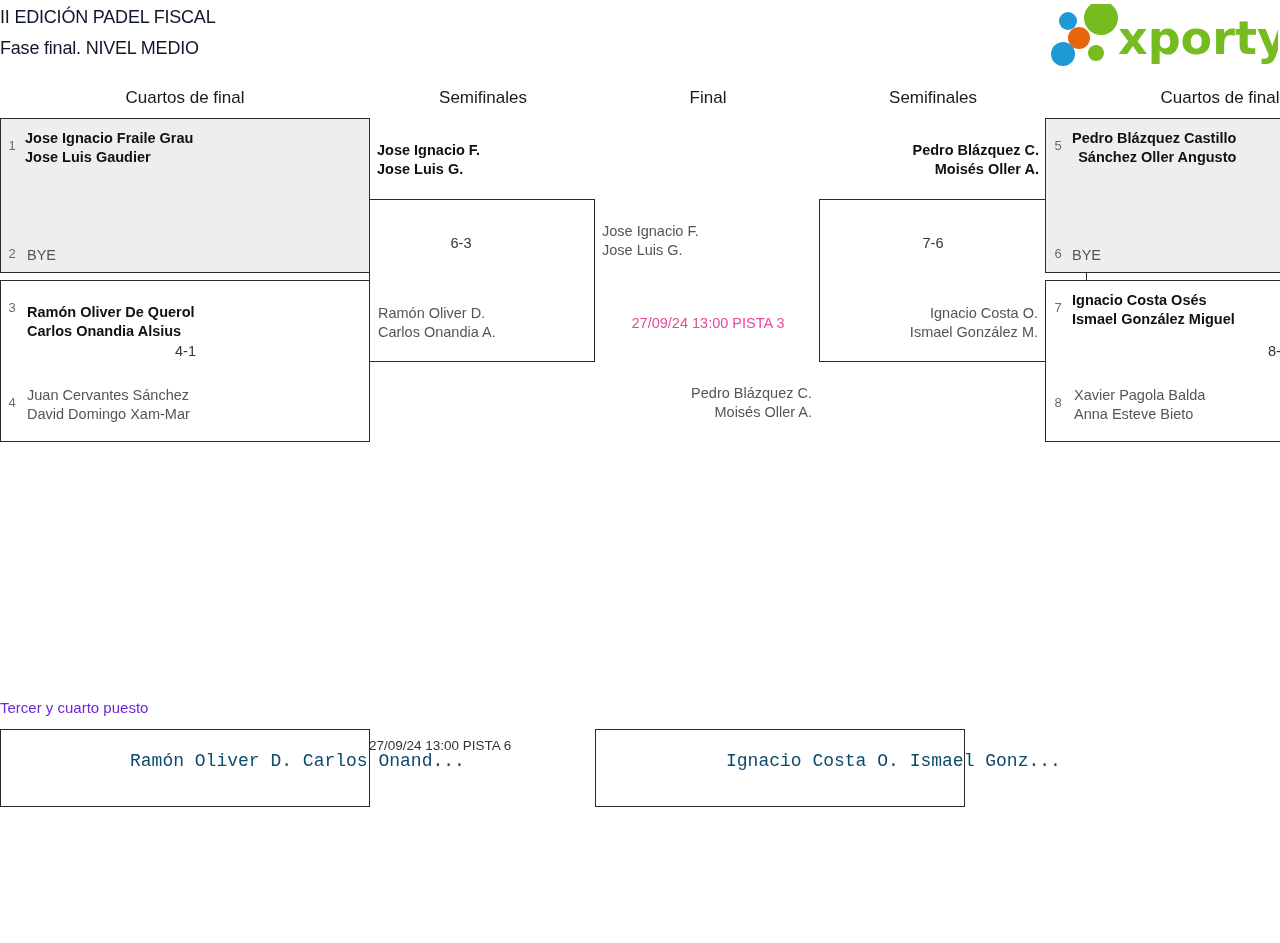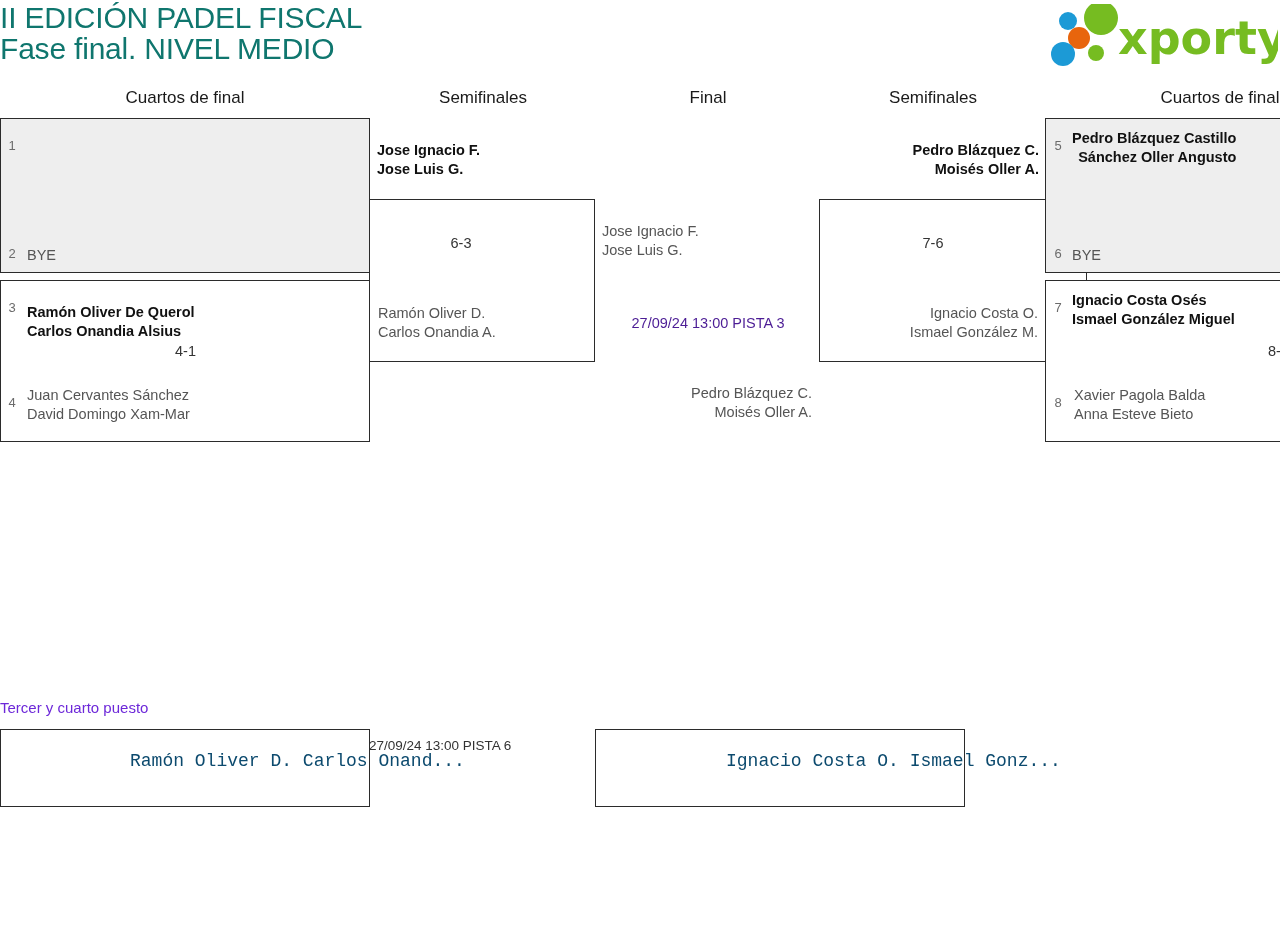--- a/index.html
+++ b/index.html
@@ -16,25 +16,25 @@
   }
 
   
   .header {
     position: relative;
     height: 88px;
   }
   .title-block {
     position: absolute;
     left: 0; top: 2px;
-    font-size: 30px;
+    font-size: 18px;
     line-height: 31px;
     font-weight: 400;
     letter-spacing: -0.2px;
-    color: #0f766e;
+    color: #0f172a;
   }
   .title-line { display: block; white-space: nowrap; }
 
   .logo {
     position: absolute;
     right: 2px; top: 4px;
     width: 232px; height: 66px;
   }
 
   
@@ -94,21 +94,21 @@
     color: #333333;
     white-space: nowrap;
   }
   .score.center { text-align: center; }
   .score.right  { text-align: right; }
 
   .schedule {
     position: absolute;
     font-size: 14.5px;
     line-height: 18px;
-    color: #4c1d95;
+    color: #ec4899;
     white-space: nowrap;
   }
   .schedule.center { text-align: center; }
 
   
   .third-place {
     position: relative;
     width: 1280px;
     height: 140px;
   }
@@ -169,20 +169,24 @@
   <div class="round-header" style="left:358px; width:250px;">Semifinales</div>
   <div class="round-header" style="left:583px; width:250px;">Final</div>
   <div class="round-header" style="left:808px; width:250px;">Semifinales</div>
   <div class="round-header" style="left:1095px; width:250px;">Cuartos de final</div>
 </div>
 
 <div class="bracket">
 
   <div class="box shaded" style="left:0px; top:0px; width:370px; height:155px;">
     <div class="seed" style="left:3px; top:19px;">1</div>
+    <div class="team win" style="left:24px; top:10px;">
+      <span class="nm">Jose Ignacio Fraile Grau</span>
+      <span class="nm">Jose Luis Gaudier</span>
+    </div>
     <div class="seed" style="left:3px; top:127px;">2</div>
     <div class="team lose" style="left:26px; top:127px;">
       <span class="nm">BYE</span>
     </div>
   </div>
 
   <div class="box" style="left:0px; top:162px; width:370px; height:162px;">
     <div class="seed" style="left:3px; top:19px;">3</div>
     <div class="team win" style="left:26px; top:22px;">
       <span class="nm">Ramón Oliver De Querol</span>

